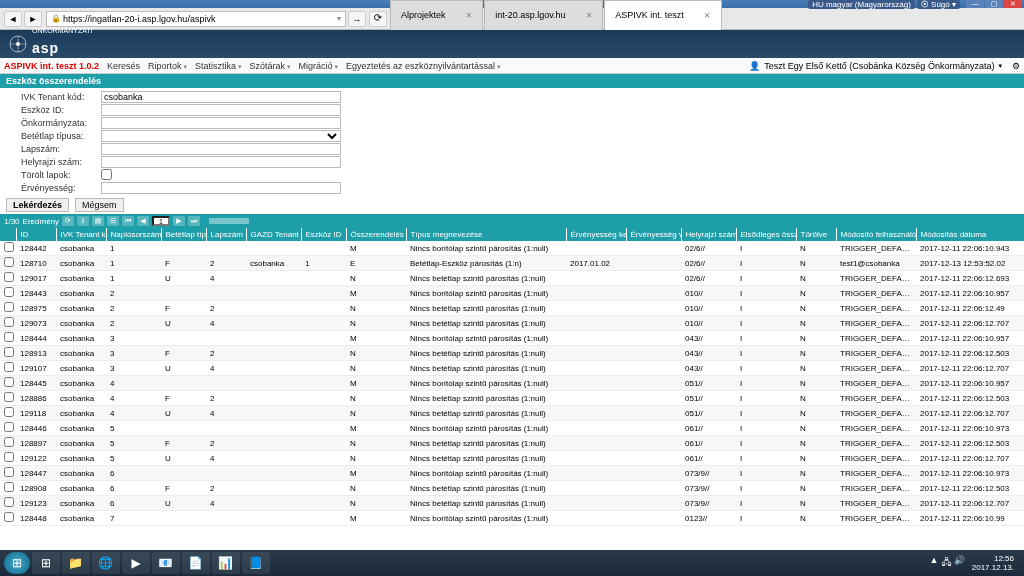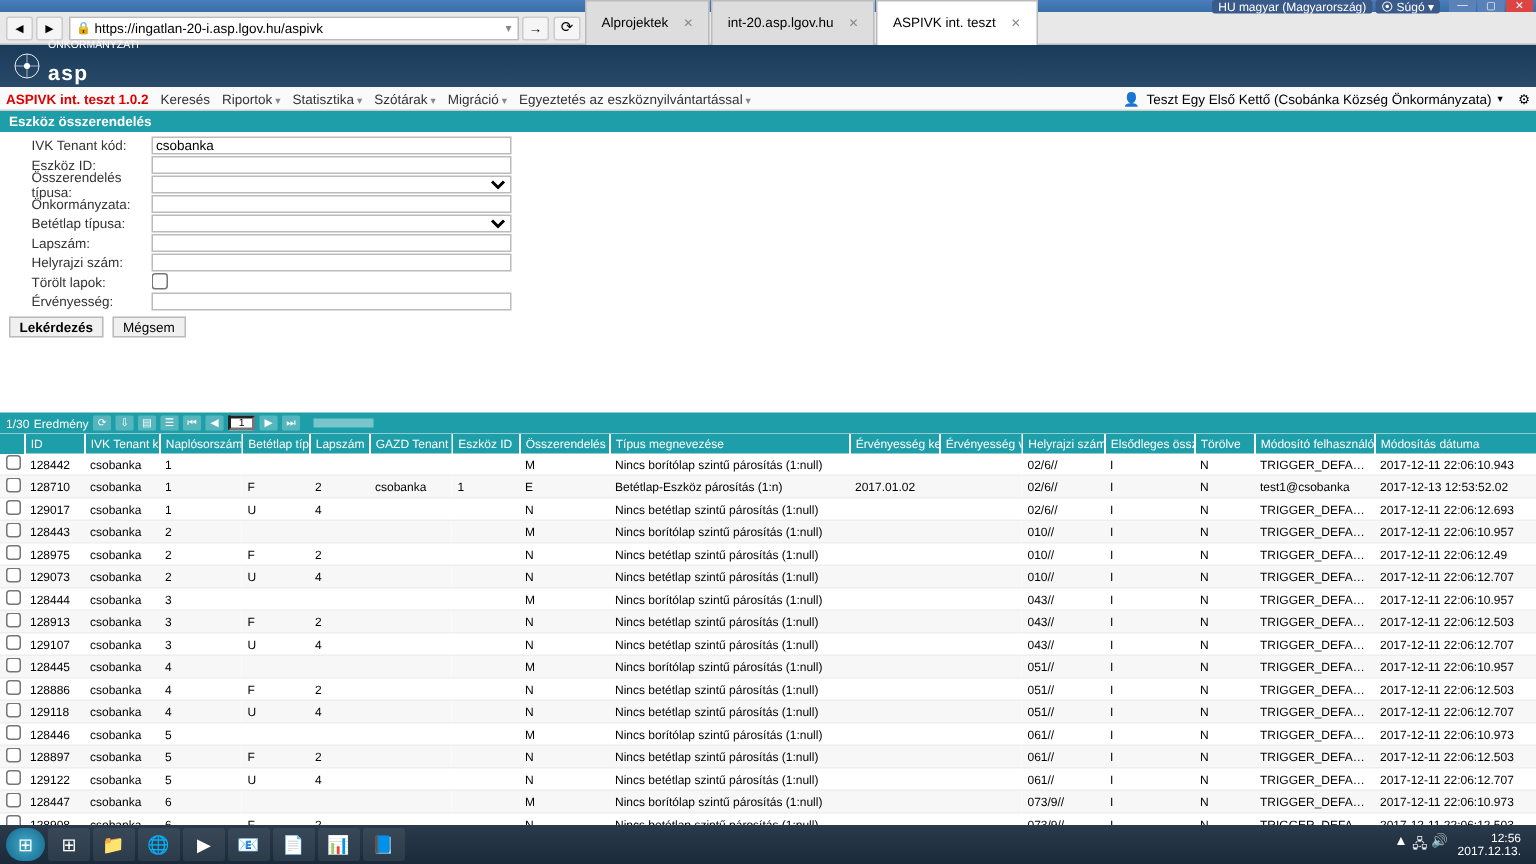--- a/index.html
+++ b/index.html
@@ -15,21 +15,21 @@
 .win-btn.max { background: #5a82b8; }
 
 .browser-bar { background: #e8e8e8; height: 22px; display: flex; align-items: center; border-bottom: 1px solid #bbb; }
 .nav-btns { display: flex; gap: 2px; padding: 0 4px; }
 .nav-btn { width: 18px; height: 16px; background: #f5f5f5; border: 1px solid #ccc; border-radius: 2px; display: flex; align-items: center; justify-content: center; font-size: 9px; }
 .url-wrap { flex: 0 0 300px; display: flex; align-items: center; background: #fff; border: 1px solid #bbb; height: 16px; padding: 0 4px; font-size: 9px; }
 .lock { color: #2a7a2a; font-size: 8px; margin-right: 2px; }
 .url-drop { margin-left: auto; color: #888; font-size: 8px; }
 .refresh { width: 18px; height: 16px; background: #f5f5f5; border: 1px solid #ccc; border-radius: 2px; text-align: center; font-size: 10px; margin: 0 3px; }
 .tabs { display: flex; flex: 1; height: 22px; align-items: flex-end; }
-.tab { height: 30px; padding: 0 10px; background: #ddd; border: 1px solid #bbb; border-bottom: none; margin-right: 1px; font-size: 9px; display: flex; align-items: center; gap: 6px; position: relative; }
+.tab { height: 30px; padding: 0 10px; background: #ddd; border: 1px solid #bbb; border-bottom: none; margin-right: 1px; font-size: 9px; display: flex; align-items: center; gap: 16px; position: relative; }
 .tab.active { background: #fff; }
 .tab-close { font-size: 8px; color: #888; margin-left: 4px; cursor: pointer; }
 
 .app-header { background: linear-gradient(#1a3a5a,#2a4a6a); height: 28px; display: flex; align-items: center; color: #fff; padding: 0 8px; }
 .logo { display: flex; align-items: center; gap: 4px; }
 .logo-badge { font-size: 14px; font-weight: bold; letter-spacing: 1px; }
 .logo-sub { font-size: 7px; position: relative; top: -6px; }
 .app-titles { margin-left: 6px; }
 .app-title1 { font-size: 10px; font-weight: bold; }
 .app-title2 { font-size: 8px; }
@@ -50,21 +50,21 @@
 .form-input { height: 12px; border: 1px solid #bbb; font-size: 9px; padding: 0 2px; background: #fff; }
 .form-input.w1 { width: 240px; }
 .form-input.w2 { width: 240px; }
 .form-select { height: 12px; border: 1px solid #bbb; font-size: 9px; width: 240px; background: #fff; }
 .form-check { width: 11px; height: 11px; }
 
 .btn-row { display: flex; gap: 6px; padding: 2px 6px; }
 .btn { font-size: 9px; padding: 1px 6px; background: #f0f0f0; border: 1px solid #bbb; cursor: pointer; }
 .btn.primary { font-weight: bold; }
 
-.grid-toolbar { background: #1e9ea8; height: 14px; display: flex; align-items: center; padding: 0 4px; color: #fff; font-size: 8px; gap: 3px; margin-top: 48px; }
+.grid-toolbar { background: #1e9ea8; height: 14px; display: flex; align-items: center; padding: 0 4px; color: #fff; font-size: 8px; gap: 3px; }
 .grid-toolbar .tb-btn { width: 12px; height: 10px; background: rgba(255,255,255,0.25); border-radius: 1px; display: inline-flex; align-items: center; justify-content: center; font-size: 7px; cursor: pointer; }
 .tb-pager { width: 18px; height: 10px; background: #fff; color: #000; font-size: 7px; text-align: center; }
 .tb-spacer { width: 40px; height: 6px; background: rgba(255,255,255,0.4); margin-left: 6px; }
 
 .grid-wrap { overflow: auto; height: 298px; }
 table.grid { border-collapse: collapse; width: 100%; table-layout: fixed; }
 table.grid th { background: #1e9ea8; color: #fff; font-size: 8px; font-weight: normal; text-align: left; padding: 2px 4px; border-right: 1px solid rgba(255,255,255,0.3); white-space: nowrap; overflow: hidden; position: sticky; top: 0; }
 table.grid td { font-size: 8px; padding: 1px 4px; border-bottom: 1px solid #eee; white-space: nowrap; overflow: hidden; text-overflow: ellipsis; }
 table.grid tr:nth-child(even) td { background: #f7f7f7; }
 .chk { width: 10px; height: 10px; }
@@ -148,24 +148,20 @@
 <div class="section-header">Eszköz összerendelés</div>
 
 <div class="form-area">
   <div class="form-row">
       <span class="form-label">IVK Tenant kód:</span>
       <input class="form-input w1" value="csobanka" style="">
     </div>
   <div class="form-row">
       <span class="form-label">Eszköz ID:</span>
       <input class="form-input w2" style="">
-    </div>
-  <div class="form-row">
-      <span class="form-label">Összerendelés típusa:</span>
-      <select class="form-select"></select>
     </div>
   <div class="form-row">
       <span class="form-label">Önkormányzata:</span>
       <input class="form-input w2" style="">
     </div>
   <div class="form-row">
       <span class="form-label">Betétlap típusa:</span>
       <select class="form-select"></select>
     </div>
   <div class="form-row">

